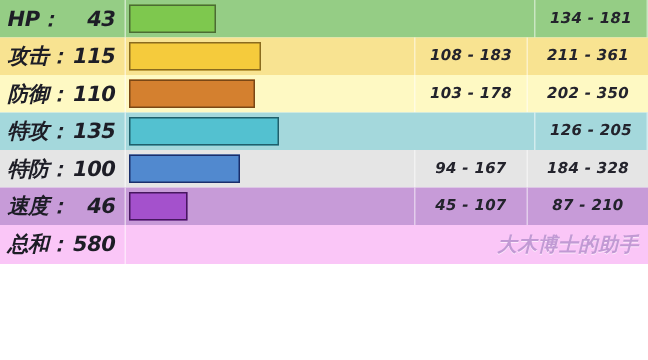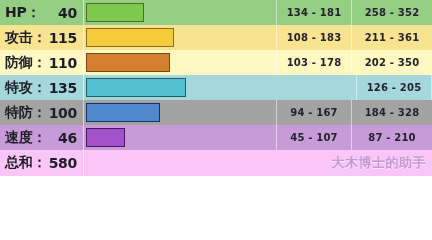--- a/index.html
+++ b/index.html
@@ -5,20 +5,21 @@
   * { margin:0; padding:0; box-sizing:border-box; }
   html,body { width:432px; height:176px; overflow:hidden; }
   body {
     font-family:"DejaVu Sans", sans-serif;
     background:#ffffff;
   }
   .stat-table {
     width:432px; height:128px;
     display:flex; flex-direction:column;
     border-collapse:collapse;
+    font-style:italic;
   }
   .row {
     display:flex;
     height:25px;
     flex:0 0 25px;
     align-items:stretch;
     position:relative;
   }
   .row.total { flex:0 0 26px; height:26px; }
 
@@ -78,27 +79,26 @@
   .spacer { flex:1 1 auto; }
 </style>
 </head>
 <body>
 
 <div class="stat-table">
 
   <div class="row" style="background:#95cd85;">
     <div class="cell-label">
       <span class="lbl-name">HP：</span>
-      <span class="lbl-val">40</span>
+      <span class="lbl-val">43</span>
     </div>
     <div class="cell-bar">
       <div class="bar" style="width:58px;background:#7ec84e;border-color:#4c6b33;"></div>
     </div>
     <div class="cell-range">134 - 181</div>
-    <div class="cell-range last">258 - 352</div>
   </div>
 
   <div class="row" style="background:#f8e391;">
     <div class="cell-label">
       <span class="lbl-name">攻击：</span>
       <span class="lbl-val">115</span>
     </div>
     <div class="cell-bar">
       <div class="bar" style="width:88px;background:#f5cb3c;border-color:#8a6b1e;"></div>
     </div>
@@ -122,21 +122,21 @@
     <div class="cell-label">
       <span class="lbl-name">特攻：</span>
       <span class="lbl-val">135</span>
     </div>
     <div class="cell-bar">
       <div class="bar" style="width:100px;background:#53c1d0;border-color:#1f5f6b;"></div>
     </div>
     <div class="cell-range">126 - 205</div>
   </div>
 
-  <div class="row" style="background:#a3a3a3;">
+  <div class="row" style="background:#e5e5e5;">
     <div class="cell-label">
       <span class="lbl-name">特防：</span>
       <span class="lbl-val">100</span>
     </div>
     <div class="cell-bar">
       <div class="bar" style="width:74px;background:#5189cf;border-color:#1a2e6b;"></div>
     </div>
     <div class="cell-range">94 - 167</div>
     <div class="cell-range last">184 - 328</div>
   </div>

